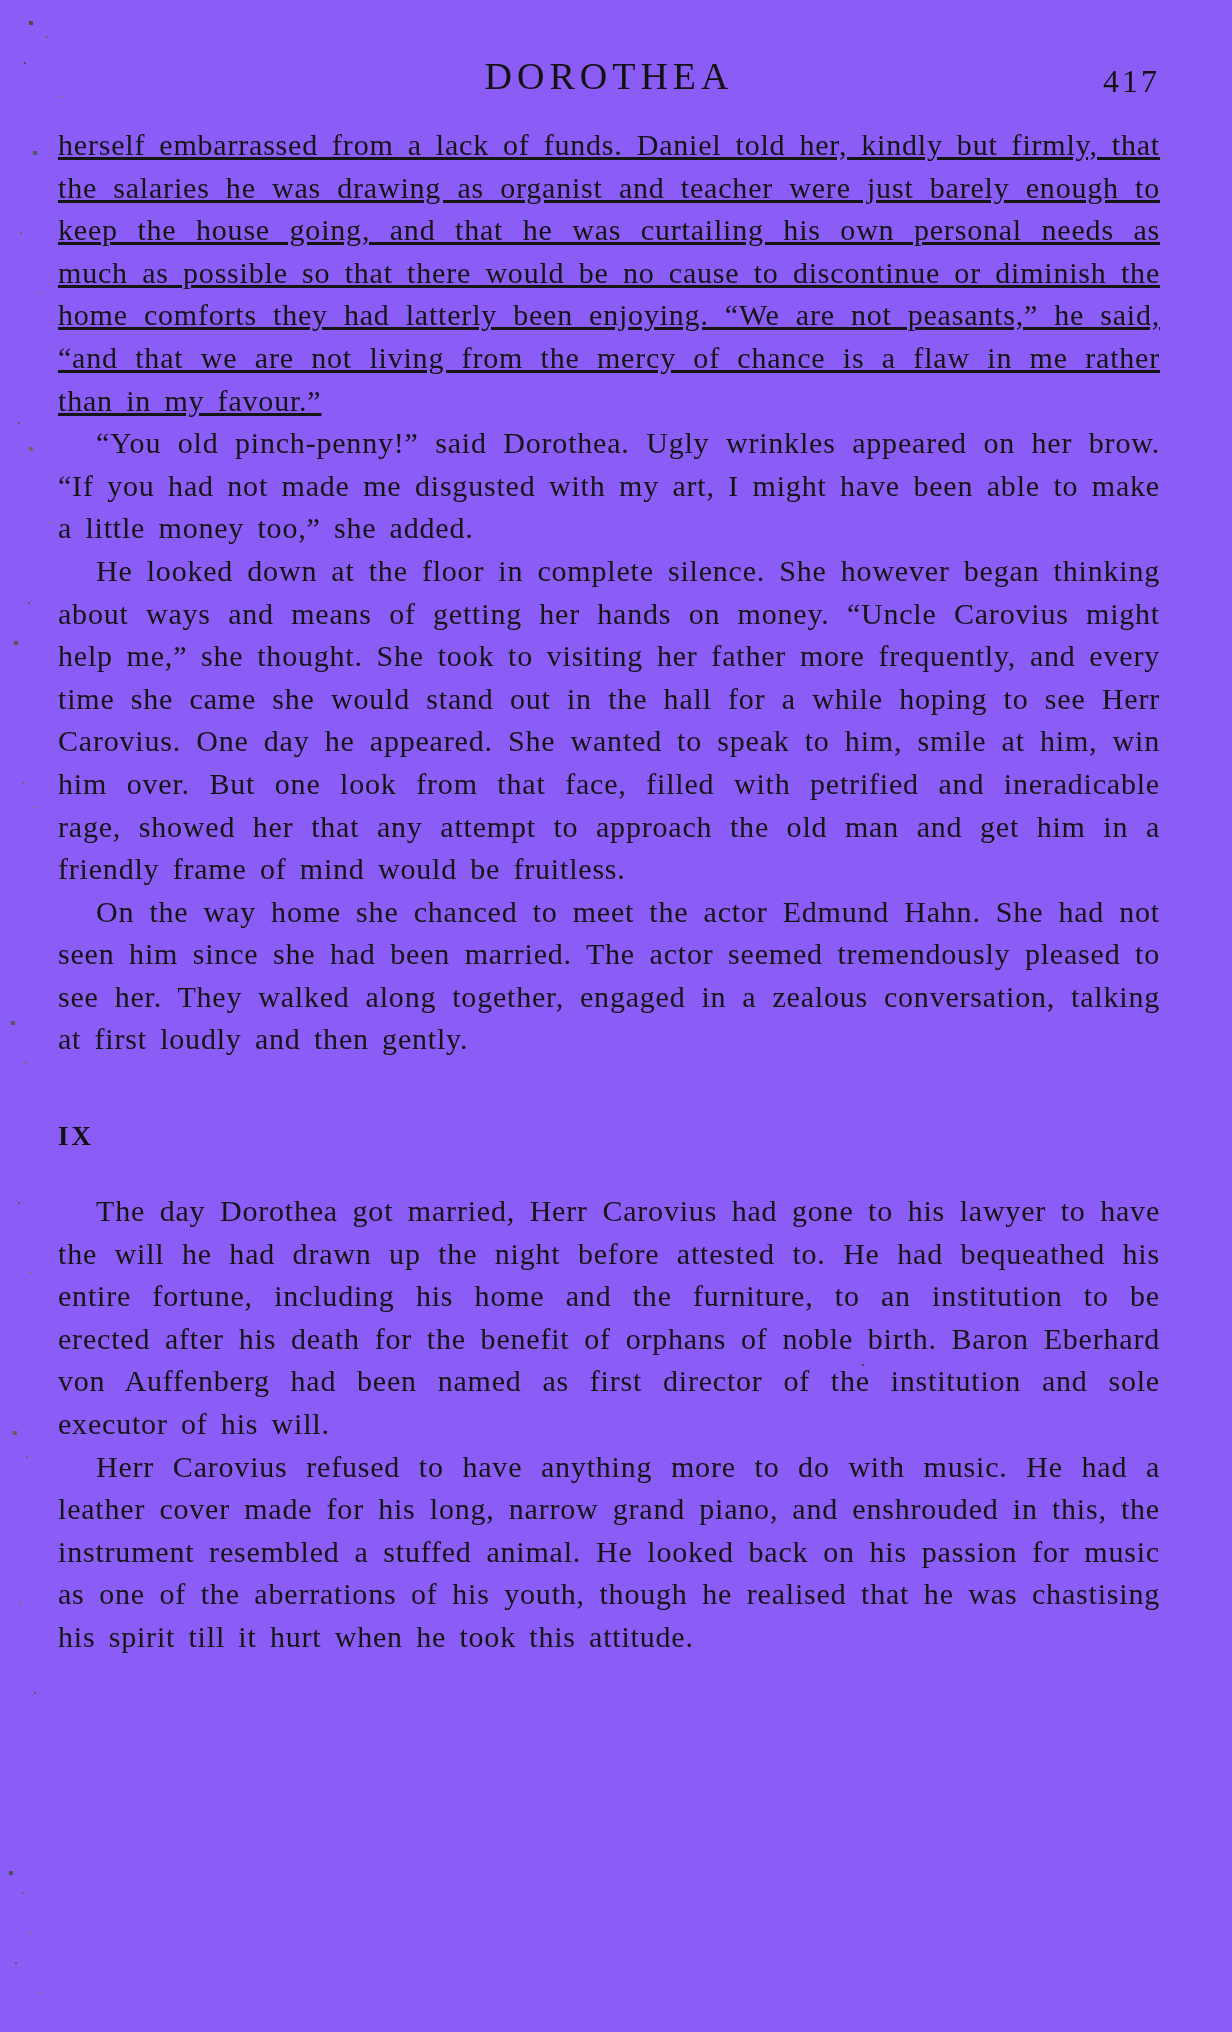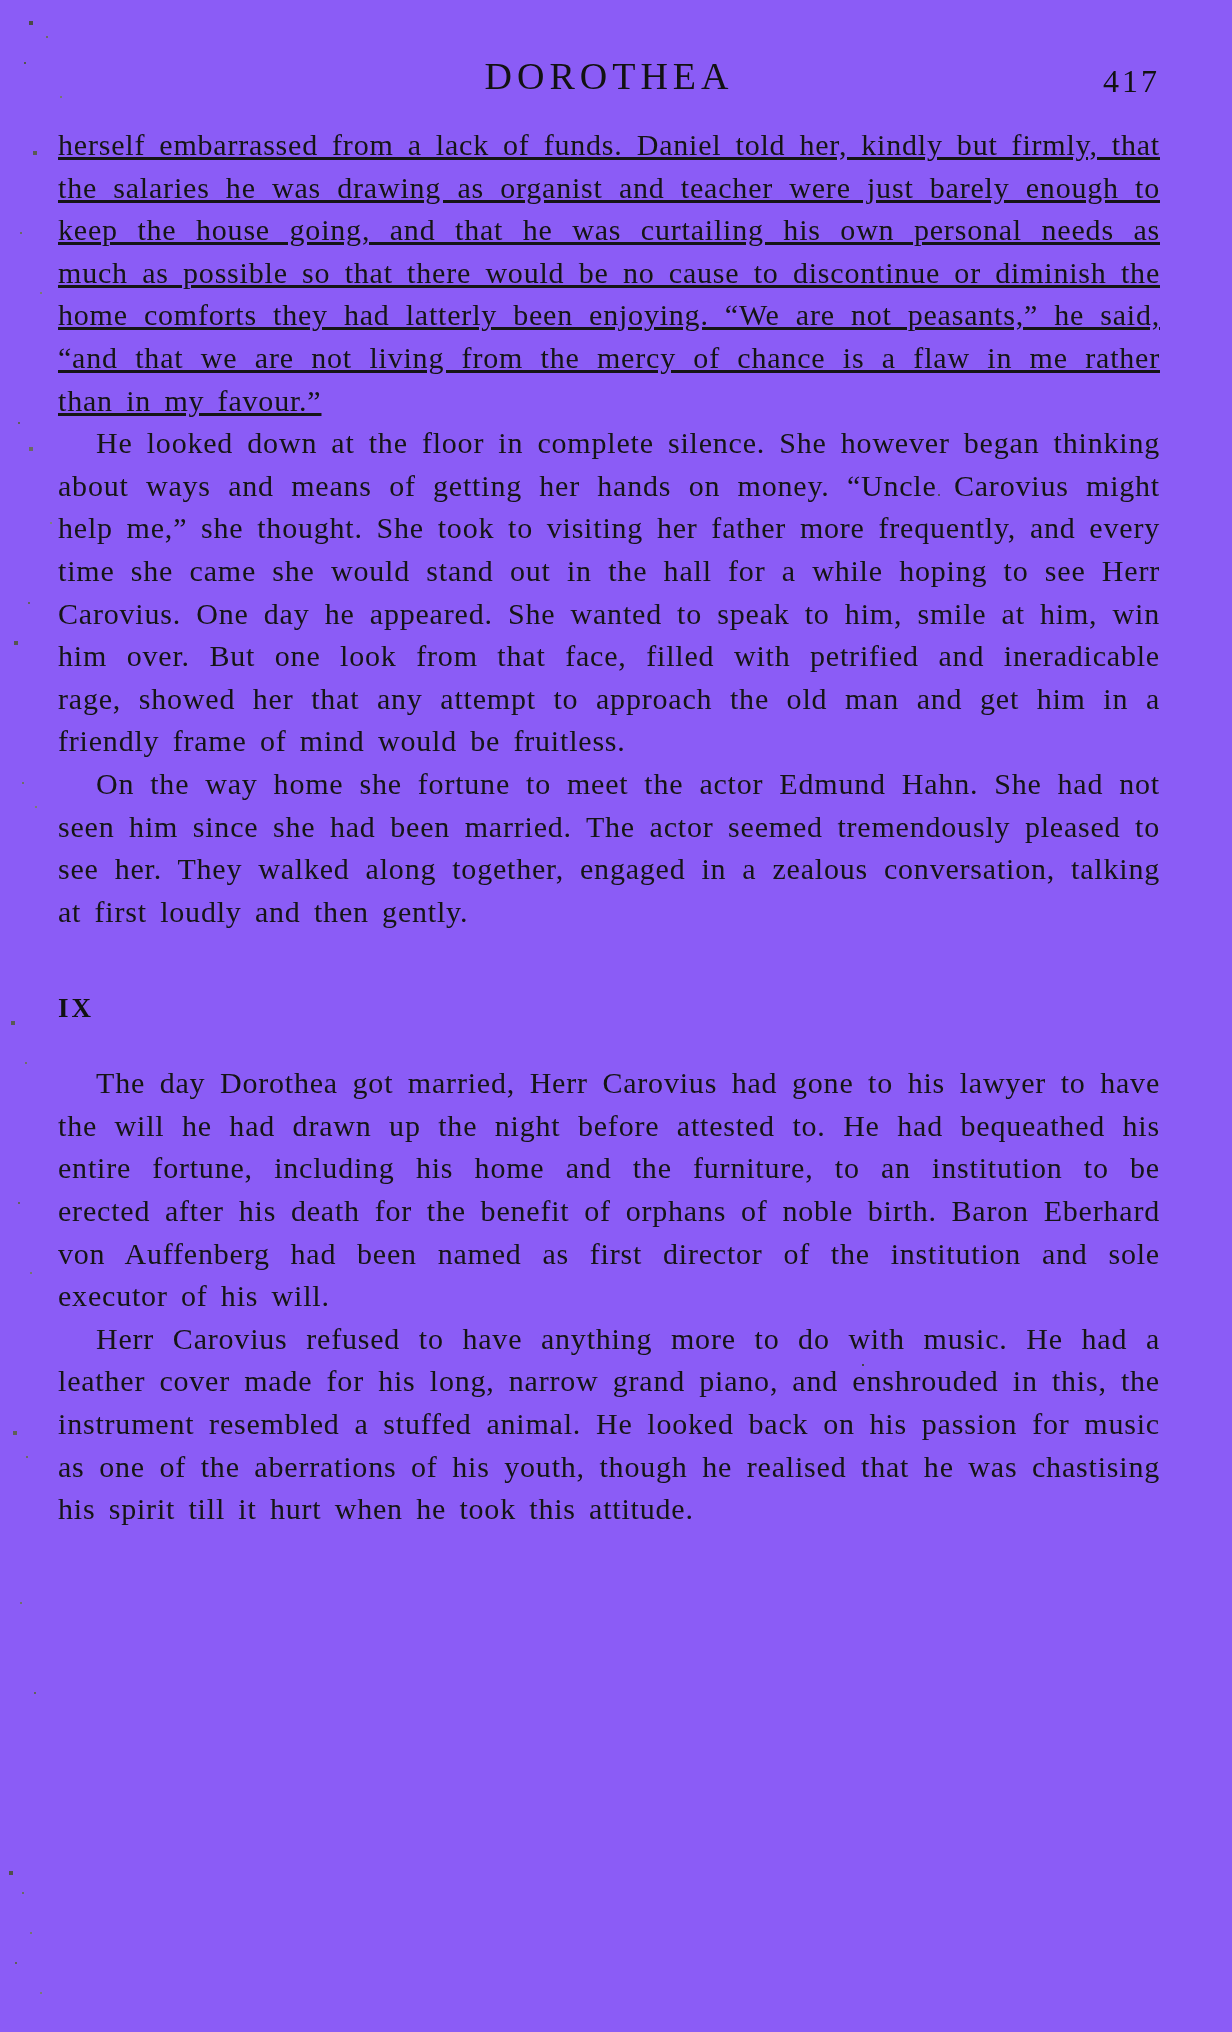--- a/index.html
+++ b/index.html
@@ -112,21 +112,22 @@
 <div class="page">
   <div class="speckles"></div>
 
   <header class="running-head">
     <span class="head-title">DOROTHEA</span>
     <span class="folio">417</span>
   </header>
 
   <main class="text-block">
     <p class="noindent">herself embarrassed from a lack of funds.  Daniel told her, kindly but firmly, that the salaries he was drawing as organist and teacher were just barely enough to keep the house going, and that he was curtailing his own personal needs as much as possible so that there would be no cause to discontinue or diminish the home comforts they had latterly been enjoying.  “We are not peasants,” he said, “and that we are not living from the mercy of chance is a flaw in me rather than in my favour.”</p>
+    <p>“You old pinch-penny!” said Dorothea.  Ugly wrinkles appeared on her brow.  “If you had not made me disgusted with my art, I might have been able to make a little money too,” she added.</p>
     <p>He looked down at the floor in complete silence.  She however began thinking about ways and means of getting her hands on money.  “Uncle Carovius might help me,” she thought.  She took to visiting her father more frequently, and every time she came she would stand out in the hall for a while hoping to see Herr Carovius.  One day he appeared.  She wanted to speak to him, smile at him, win him over.  But one look from that face, filled with petrified and ineradicable rage, showed her that any attempt to approach the old man and get him in a friendly frame of mind would be fruitless.</p>
-    <p>On the way home she fortune to meet the actor Edmund Hahn. She had not seen him since she had been married.  The actor seemed tremendously pleased to see her.  They walked along together, engaged in a zealous conversation, talking at first loudly and then gently.</p>
+    <p>On the way home she chanced to meet the actor Edmund Hahn. She had not seen him since she had been married.  The actor seemed tremendously pleased to see her.  They walked along together, engaged in a zealous conversation, talking at first loudly and then gently.</p>
 
     <h2 class="section-heading">IX</h2>
 
     <p>The day Dorothea got married, Herr Carovius had gone to his lawyer to have the will he had drawn up the night before attested to.  He had bequeathed his entire fortune, including his home and the furniture, to an institution to be erected after his death for the benefit of orphans of noble birth.  Baron Eberhard von Auffenberg had been named as first director of the institution and sole executor of his will.</p>
     <p>Herr Carovius refused to have anything more to do with music. He had a leather cover made for his long, narrow grand piano, and enshrouded in this, the instrument resembled a stuffed animal. He looked back on his passion for music as one of the aberrations of his youth, though he realised that he was chastising his spirit till it hurt when he took this attitude.</p>
   </main>
 </div>
 
 </body></html>

